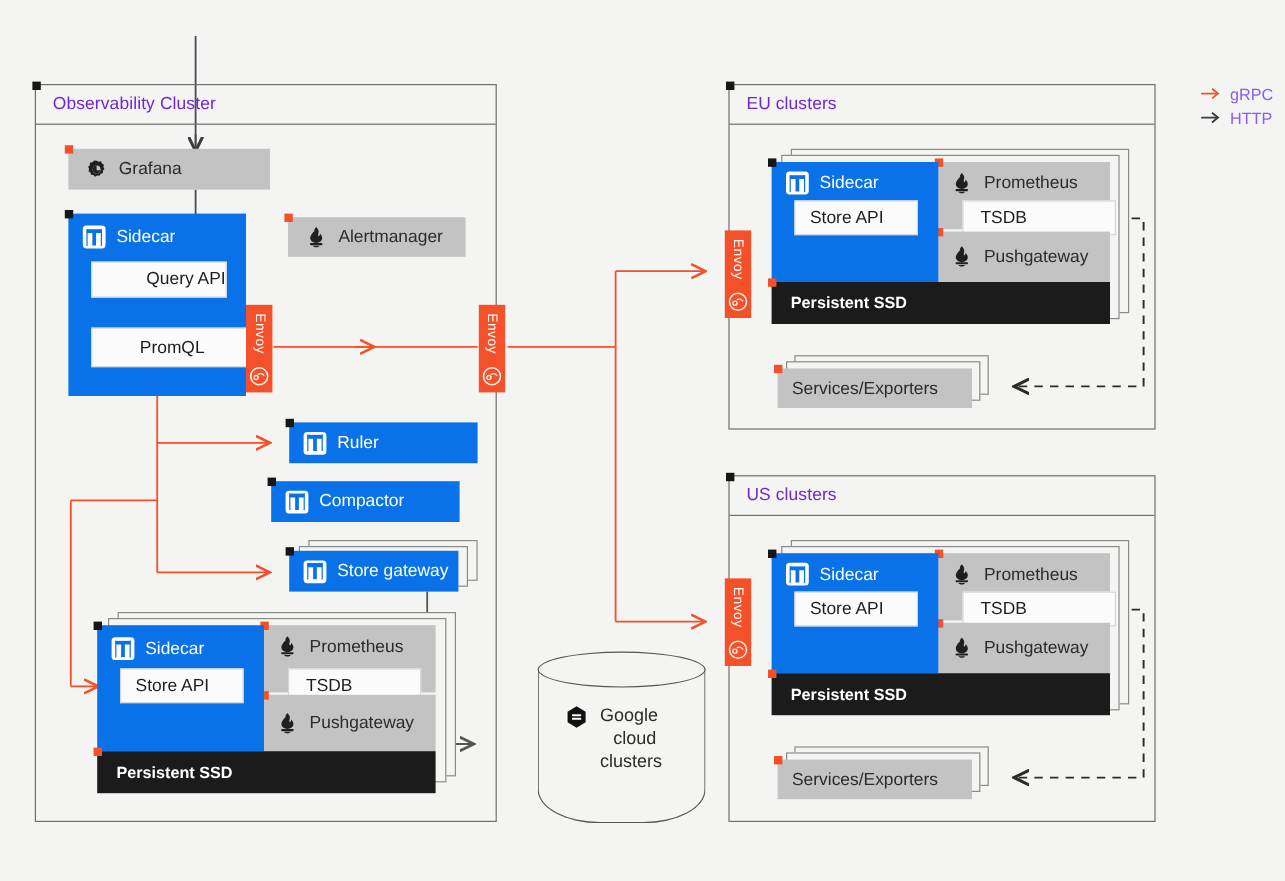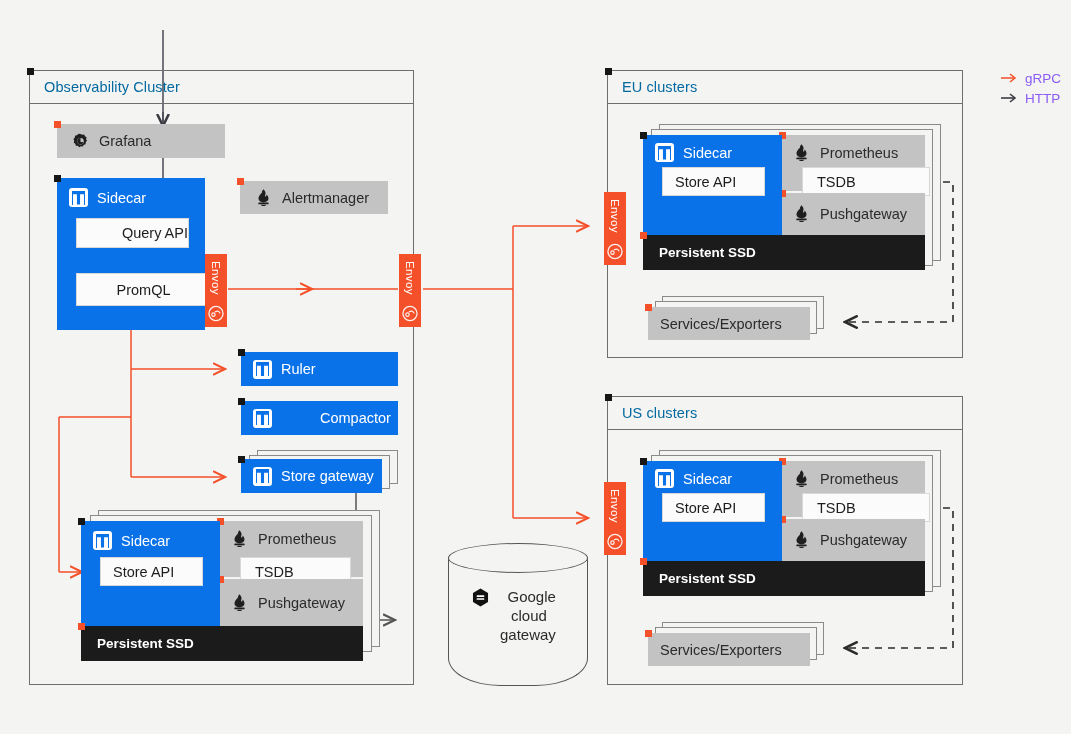--- a/index.html
+++ b/index.html
@@ -23,21 +23,21 @@
     background:transparent;
     box-sizing:border-box;
   }
   .cluster-title{
     position:absolute;
     left:0;top:0;right:0;height:33px;
     border-bottom:1.5px solid #6e6e6e;
     box-sizing:border-box;
     display:flex;align-items:center;
     padding-left:14px;
-    font-size:14.5px;color:#0369a1;
+    font-size:14.5px;color:#6d28d9;
     letter-spacing:.1px;
   }
   .corner-dot{
     position:absolute;width:7px;height:7px;background:#161616;
     left:-3px;top:-3px;
   }
   .corner-dot.orange{background:#f4502a;}
 
   
   .box{
@@ -259,21 +259,21 @@
       </svg>
     </span>
   </div>
 
   <div class="box blue pad-l12" style="left:241px;top:352px;width:157px;height:34px;">
     <span class="thanos-ico"></span>
     <span class="lbl">Ruler</span>
     <span class="corner-dot"></span>
   </div>
 
-  <div class="box blue pad-l12" style="left:241px;top:401px;width:157px;height:34px;gap:39px;">
+  <div class="box blue pad-l12" style="left:226px;top:401px;width:157px;height:34px;">
     <span class="thanos-ico"></span>
     <span class="lbl">Compactor</span>
     <span class="corner-dot"></span>
   </div>
 
   <div class="stack" style="left:257px;top:450px;width:141px;height:34px;"></div>
   <div class="stack" style="left:249px;top:455px;width:141px;height:34px;"></div>
   <div class="box blue pad-l12" style="left:241px;top:459px;width:141px;height:34px;">
     <span class="thanos-ico"></span>
     <span class="lbl">Store gateway</span>
@@ -337,23 +337,23 @@
     <div class="cyl-top"></div>
     <div class="cyl-label">
       <span class="gcs-ico">
         <svg viewBox="0 0 24 24" width="21" height="21">
           <polygon points="12,1.8 20.6,6.9 20.6,17.1 12,22.2 3.4,17.1 3.4,6.9" fill="#111"></polygon>
           <rect x="7.6" y="9.4" width="8.8" height="1.9" rx="0.6" fill="#ffffff"></rect>
           <rect x="7.6" y="12.8" width="8.8" height="1.9" rx="0.6" fill="#ffffff"></rect>
         </svg>
       </span>
       <span>
-        <span style="display:block;text-align:right;">Google</span>
+        <span style="display:block;">Google</span>
         <span style="display:block;margin-left:11px;">cloud</span>
-        <span style="display:block;">gateway</span>
+        <span style="display:block;">clusters</span>
       </span>
     </div>
   </div>
 
   <div class="cluster" style="left:607px;top:70px;width:356px;height:288px;">
     <span class="corner-dot"></span>
     <div class="cluster-title">EU clusters</div>
   </div>
 
   <div class="envoy" style="left:604px;top:192px;width:22px;height:73px;">

